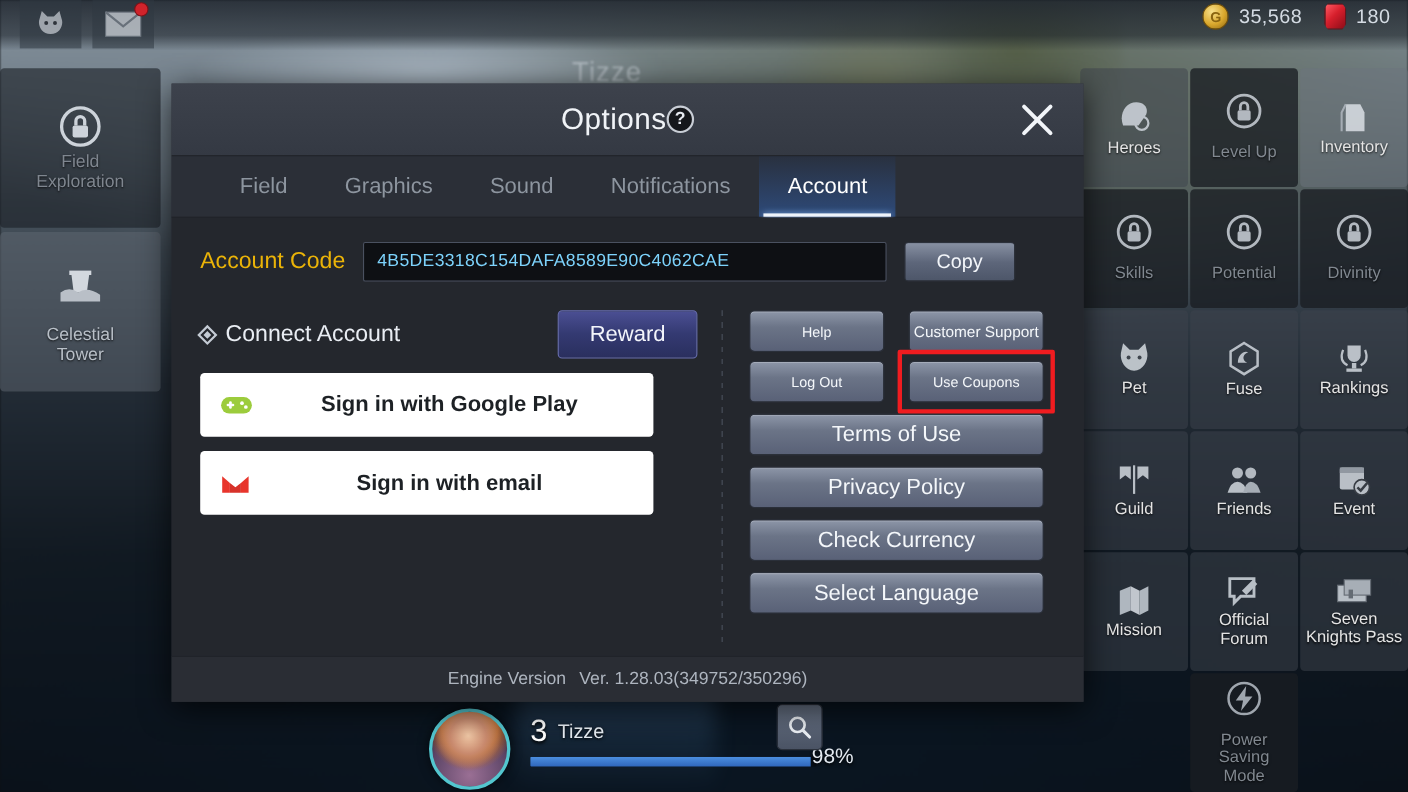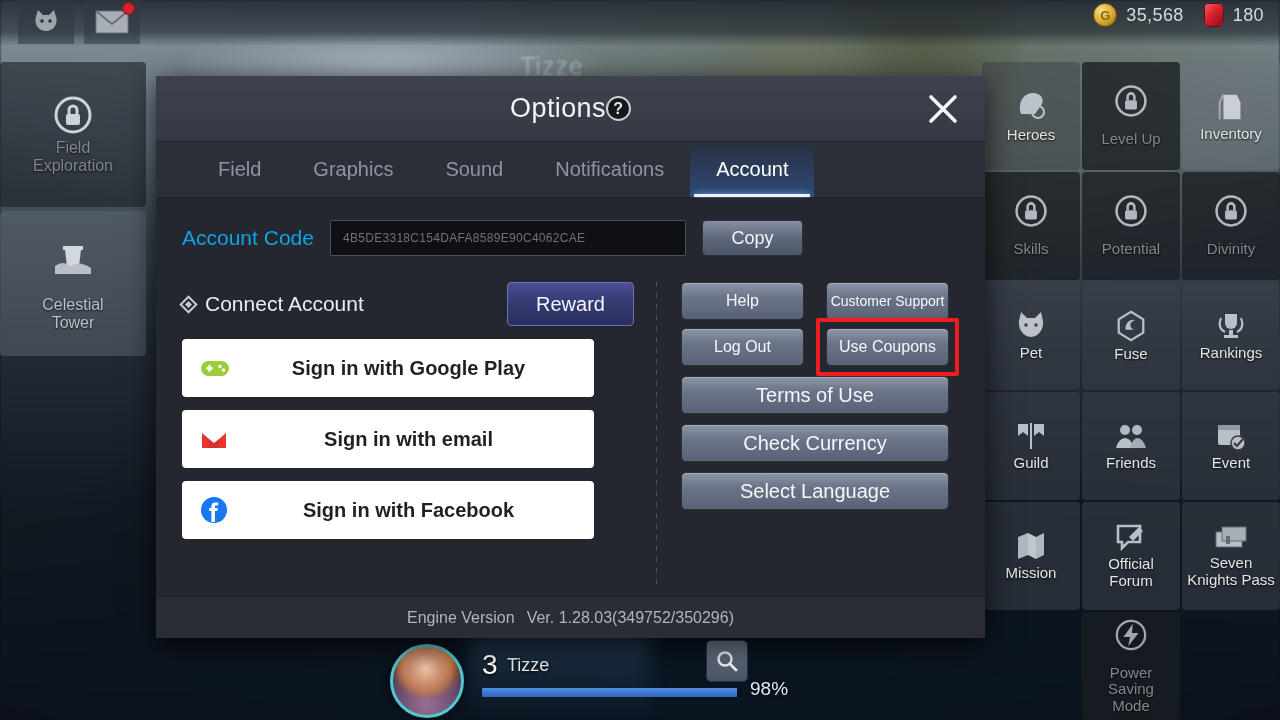--- a/index.html
+++ b/index.html
@@ -134,21 +134,21 @@
       #2a2133;
     box-shadow: 0 0 10px rgba(0,0,0,.6);
   }
   .char-lv { position: absolute; left: 92px; top: 19px; font-size: 28px; color: #fff; font-weight: 300; text-shadow: 0 1px 3px #000; }
   .char-name { position: absolute; left: 117px; top: 25px; font-size: 18px; color: #e8eef4; text-shadow: 0 1px 3px #000; }
   .xp-track {
     position: absolute; left: 92px; top: 58px; width: 260px; height: 9px;
     background: rgba(8,14,22,.78); border-radius: 1px; overflow: hidden;
   }
   .xp-fill { height: 100%; background: linear-gradient(180deg, #4c8fe0, #2f66bb); }
-  .xp-pct { position: absolute; left: 360px; top: 48px; font-size: 19px; color: #e4eaf1; text-shadow: 0 1px 3px #000; }
+  .xp-pct { position: absolute; left: 348px; top: 48px; font-size: 19px; color: #e4eaf1; text-shadow: 0 1px 3px #000; }
   .search-btn {
     position: absolute; left: 316px; top: 10px;
     width: 42px; height: 42px; border-radius: 5px;
     background: linear-gradient(180deg, #6b7689, #4a5364);
     border: 1px solid #2b313c;
     display: flex; align-items: center; justify-content: center;
   }
 
   
   .dialog {
@@ -198,26 +198,26 @@
     background: linear-gradient(180deg, rgba(30,58,110,.15) 0%, rgba(48,96,175,.55) 100%);
   }
   .tab.active::after {
     content: ""; position: absolute; left: 4px; right: 4px; bottom: 0;
     height: 3px; background: #eef3fa; box-shadow: 0 0 6px rgba(140,190,255,.9);
   }
 
   .dlg-body { flex: 1; background: #24272d; position: relative; padding: 16px 26px 0; }
 
   .acct-row { display: flex; align-items: center; gap: 16px; margin-top: 6px; }
-  .acct-lbl { font-size: 21px; color: #0ea5e9; white-space: nowrap; }
+  .acct-lbl { font-size: 21px; color: #eab308; white-space: nowrap; }
   .acct-input {
-    width: 356px; height: 36px;
+    width: 476px; height: 36px;
     background: #0e1014; border: 1px solid #4a5160; border-radius: 2px;
     display: flex; align-items: center; padding: 0 12px;
-    font-size: 12px; color: #737373; letter-spacing: .3px;
+    font-size: 16px; color: #7dd3fc; letter-spacing: .3px;
   }
   .btn-copy {
     width: 101px; height: 36px; border-radius: 4px;
     background: linear-gradient(180deg, #8790a2 0%, #5d667a 52%, #4d5669 100%);
     border: 1px solid #2c313b;
     display: flex; align-items: center; justify-content: center;
     font-size: 18px; color: #f2f5f9;
   }
 
   .panes { display: flex; margin-top: 26px; height: 306px; }
@@ -262,21 +262,21 @@
 
   .rbtn {
     border-radius: 5px;
     background: linear-gradient(180deg, #8d96a8 0%, #6b7487 40%, #596177 100%);
     border: 1px solid #2a2f39;
     display: flex; align-items: center; justify-content: center;
     color: #f4f7fa;
     box-shadow: inset 0 1px 0 rgba(255,255,255,.22);
   }
   .rrow { display: flex; gap: 22px; }
-  .rbtn.half { width: 123px; height: 38px; font-size: 16px; }
+  .rbtn.half { width: 123px; height: 38px; font-size: 13px; }
   .rbtn.half.small { font-size: 14px; }
   .rbtn.full { width: 268px; height: 38px; font-size: 20px; margin-top: 10px; }
   .rrow + .rrow { margin-top: 8px; }
   .hl-wrap { position: relative; }
   .hl-box {
     position: absolute; left: -10px; top: -10px; right: -10px; bottom: -10px;
     border: 4px solid #f01c20; border-radius: 2px; pointer-events: none;
   }
 
   .dlg-foot {
@@ -561,46 +561,38 @@
             <span class="si-icon">
               <svg width="28" height="22" viewBox="0 0 28 22">
                 <path d="M2 20 V5 L9 11 V20 Z" fill="#e8352c"></path>
                 <path d="M9 11 L14 15 L19 11 V20 H9 Z" fill="#d7322a"></path>
                 <path d="M19 11 L26 5 V20 H19 Z" fill="#e8352c"></path>
               </svg>
             </span>
             <span class="si-text">Sign in with email</span>
           </div>
 
-          <div class="signin">
-            <span class="si-icon">
-              <svg width="28" height="28" viewBox="0 0 28 28">
-                <circle cx="14" cy="14" r="13" fill="#1877f2"></circle>
-                <path d="M16 9.5h2.2V6.4h-2.9c-2.6 0-3.9 1.6-3.9 3.8v1.7H9.2v3.1h2.2V26h3.5v-11h2.5l.4-3.1h-2.9v-1.3c0-.8.3-1.1 1.1-1.1Z" fill="#fff"></path>
-              </svg>
-            </span>
-            <span class="si-text">Sign in with Facebook</span>
-          </div>
         </div>
 
         <div class="divider"></div>
 
         <div class="pane-right">
           <div class="rrow">
             <div class="rbtn half">Help</div>
             <div class="rbtn half small">Customer Support</div>
           </div>
           <div class="rrow">
             <div class="rbtn half">Log Out</div>
             <div class="hl-wrap">
               <div class="rbtn half">Use Coupons</div>
               <div class="hl-box"></div>
             </div>
           </div>
           <div class="rbtn full">Terms of Use</div>
+          <div class="rbtn full">Privacy Policy</div>
           <div class="rbtn full">Check Currency</div>
           <div class="rbtn full">Select Language</div>
         </div>
 
       </div>
     </div>
 
     <div class="dlg-foot">
       <span>Engine Version</span>
       <span>Ver. 1.28.03(349752/350296)</span>

